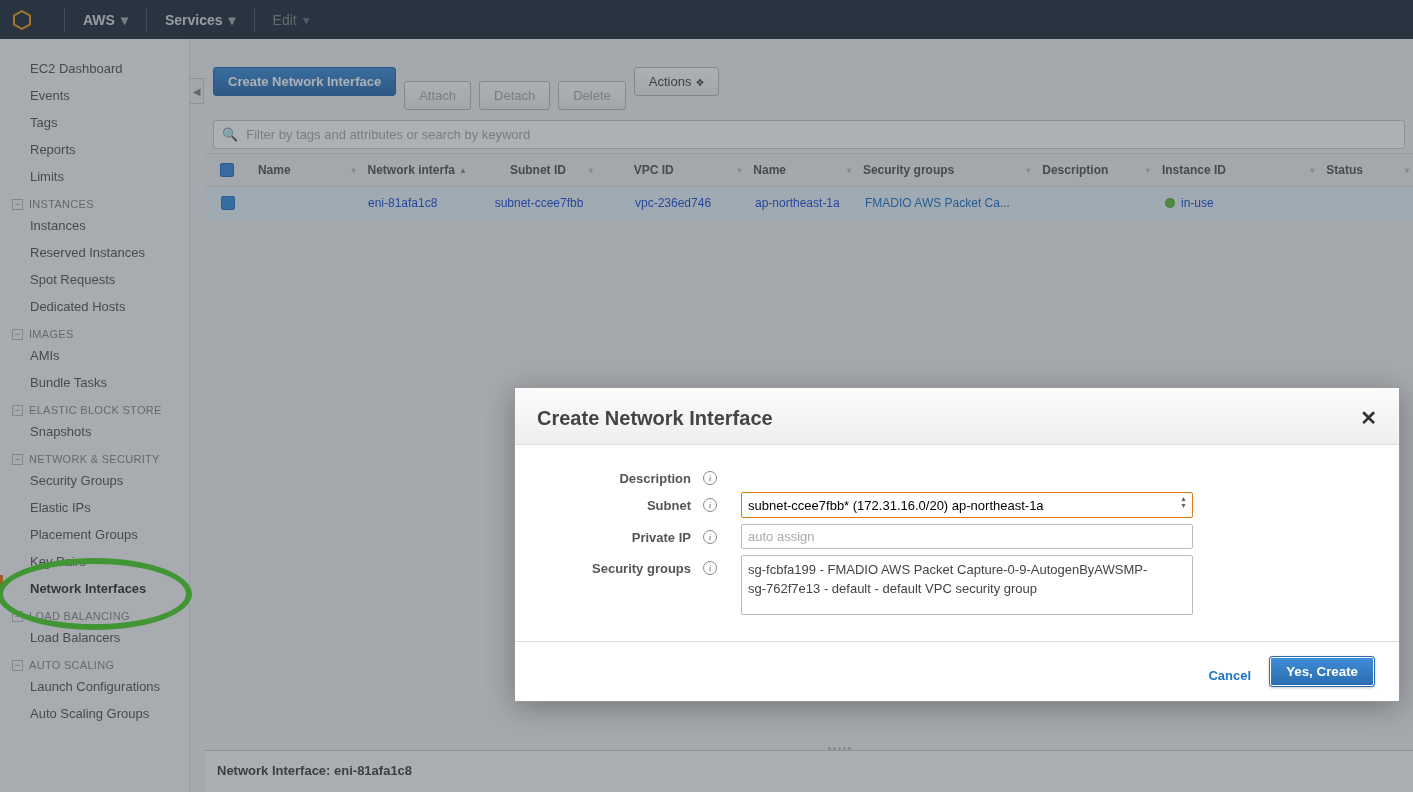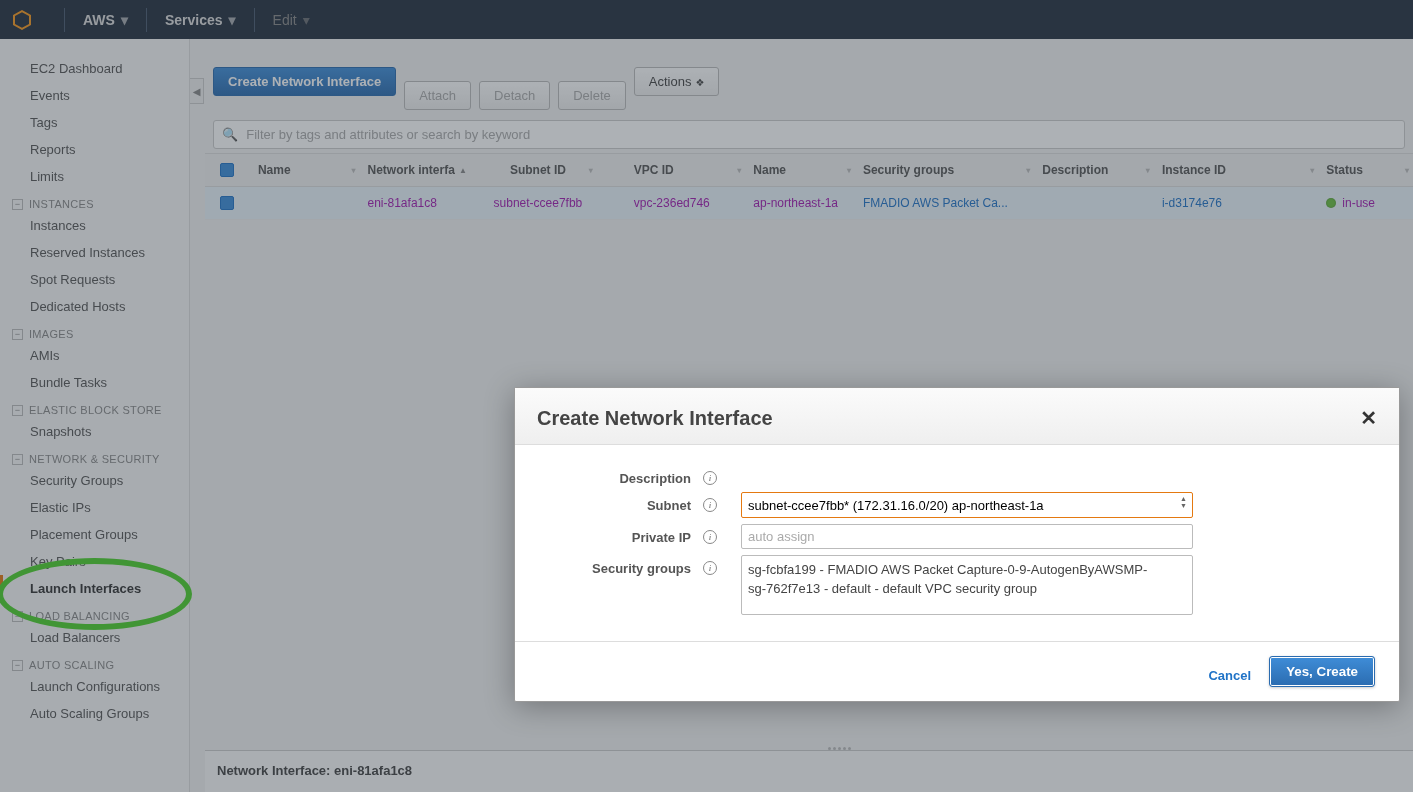--- a/index.html
+++ b/index.html
@@ -39,21 +39,21 @@
 .search-bar input { border: none; outline: none; flex: 1; font-size: 13px; color: #444; }
 .search-bar input::placeholder { color: #aaa; }
 
 
 .table-wrap { margin: 0 0px; background: #fff; }
 .table-header { display: flex; background: #f0f0f0; border-top: 1px solid #ddd; border-bottom: 1px solid #ddd; }
 .table-header .col, .table-row .col { padding: 9px 8px; font-size: 12px; color: #555; display:flex; align-items:center; }
 .table-header .col { font-weight: bold; cursor: pointer; position:relative; }
 .table-header .col .sort-caret { margin-left: 4px; font-size:8px; color:#888; }
 .table-row { display: flex; border-bottom: 1px solid #eee; background: #eaf3fb; }
-.table-row .col { color: #a21caf; }
+.table-row .col { color: #1d4ed8; }
 .table-row .col.link { color: #2073c7; }
 .col.checkbox { width: 45px; justify-content:center; }
 .col.c-name { width: 110px; }
 .col.c-eni { width: 120px; }
 .col.c-subnet { width: 118px; justify-content: center; }
 .col.c-vpc { width: 120px; margin-left: 29px; }
 .col.c-zone { width: 110px; }
 .col.c-sg { width: 180px; }
 .col.c-desc { width: 120px; }
 .col.c-inst { width: 165px; }
@@ -143,21 +143,21 @@
   <div class="item">Snapshots</div>
 
   <div class="group-header">
       <span class="toggle">−</span>
       <span>NETWORK &amp; SECURITY</span>
     </div>
   <div class="item">Security Groups</div>
   <div class="item">Elastic IPs</div>
   <div class="item">Placement Groups</div>
   <div class="item">Key Pairs</div>
-  <div class="item active">Launch Interfaces</div>
+  <div class="item active">Network Interfaces</div>
 
   <div class="group-header">
       <span class="toggle">−</span>
       <span>LOAD BALANCING</span>
     </div>
   <div class="item">Load Balancers</div>
 
   <div class="group-header">
       <span class="toggle">−</span>
       <span>AUTO SCALING</span>
@@ -229,21 +229,20 @@
       <div class="col checkbox">
           <span class="checkbox-box"></span>
         </div>
       <div class="col c-name"></div>
       <div class="col c-eni">eni-81afa1c8</div>
       <div class="col c-subnet">subnet-ccee7fbb</div>
       <div class="col c-vpc">vpc-236ed746</div>
       <div class="col c-zone">ap-northeast-1a</div>
       <div class="col c-sg link">FMADIO AWS Packet Ca...</div>
       <div class="col c-desc"></div>
-      <div class="col c-inst link">i-d3174e76</div>
       <div class="col c-status">
           <span class="status-dot"></span>
           <span>in-use</span>
         </div>
     </div>
   </div>
 
   <div class="detail-bar">
     <div class="drag-handle">
         <span></span>

